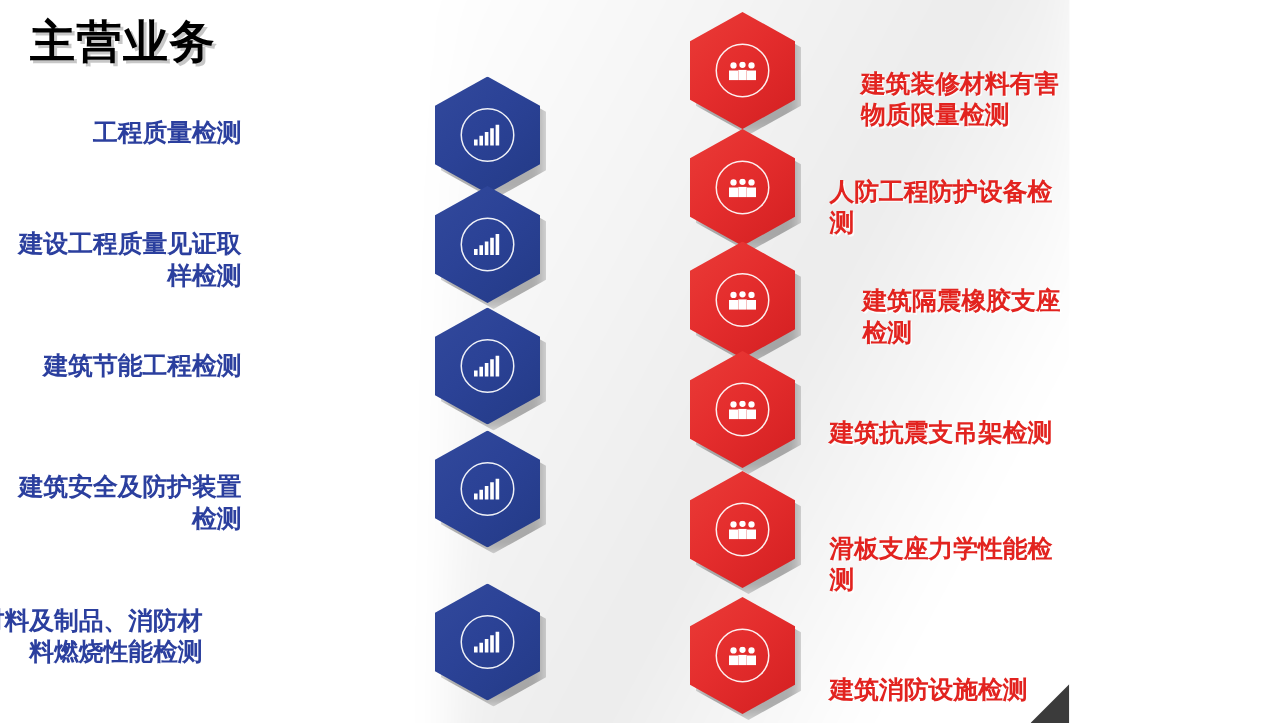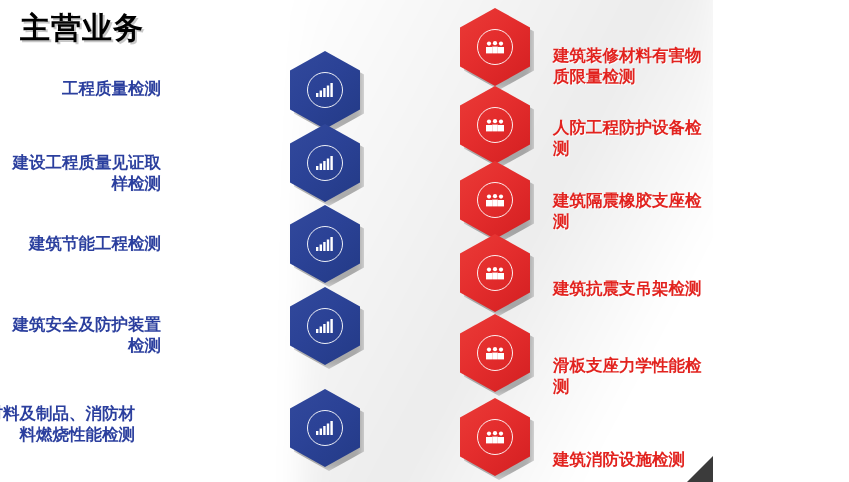--- a/index.html
+++ b/index.html
@@ -202,21 +202,21 @@
       <svg width="20" height="13" viewBox="0 0 20 13">
         <circle cx="4" cy="2.6" r="2.1" fill="#fff"></circle>
         <circle cx="10" cy="2.2" r="2.1" fill="#fff"></circle>
         <circle cx="16" cy="2.6" r="2.1" fill="#fff"></circle>
         <rect x="1" y="6" width="6" height="6.4" fill="#fff"></rect>
         <rect x="7.2" y="5.6" width="5.6" height="6.8" fill="#fff"></rect>
         <rect x="13" y="6" width="6" height="6.4" fill="#fff"></rect>
       </svg>
     </span>
   </div>
-  <div class="label red" style="top:45px;">建筑装修材料有害物质限量检测</div>
+  <div class="label red" style="top:45px;margin-left:21px;">建筑装修材料有害物质限量检测</div>
 
   <div class="hex-shadow" style="left:464px; top:90px;"></div>
   <div class="hex red" style="left:460px; top:86px;">
     <span class="hex-circle">
       <svg width="20" height="13" viewBox="0 0 20 13">
         <circle cx="4" cy="2.6" r="2.1" fill="#fff"></circle>
         <circle cx="10" cy="2.2" r="2.1" fill="#fff"></circle>
         <circle cx="16" cy="2.6" r="2.1" fill="#fff"></circle>
         <rect x="1" y="6" width="6" height="6.4" fill="#fff"></rect>
         <rect x="7.2" y="5.6" width="5.6" height="6.8" fill="#fff"></rect>
@@ -232,21 +232,21 @@
       <svg width="20" height="13" viewBox="0 0 20 13">
         <circle cx="4" cy="2.6" r="2.1" fill="#fff"></circle>
         <circle cx="10" cy="2.2" r="2.1" fill="#fff"></circle>
         <circle cx="16" cy="2.6" r="2.1" fill="#fff"></circle>
         <rect x="1" y="6" width="6" height="6.4" fill="#fff"></rect>
         <rect x="7.2" y="5.6" width="5.6" height="6.8" fill="#fff"></rect>
         <rect x="13" y="6" width="6" height="6.4" fill="#fff"></rect>
       </svg>
     </span>
   </div>
-  <div class="label red" style="top:190px;">建筑隔震橡胶支座检测</div>
+  <div class="label red" style="top:190px;margin-left:22px;">建筑隔震橡胶支座检测</div>
 
   <div class="hex-shadow" style="left:464px; top:238px;"></div>
   <div class="hex red" style="left:460px; top:234px;">
     <span class="hex-circle">
       <svg width="20" height="13" viewBox="0 0 20 13">
         <circle cx="4" cy="2.6" r="2.1" fill="#fff"></circle>
         <circle cx="10" cy="2.2" r="2.1" fill="#fff"></circle>
         <circle cx="16" cy="2.6" r="2.1" fill="#fff"></circle>
         <rect x="1" y="6" width="6" height="6.4" fill="#fff"></rect>
         <rect x="7.2" y="5.6" width="5.6" height="6.8" fill="#fff"></rect>

